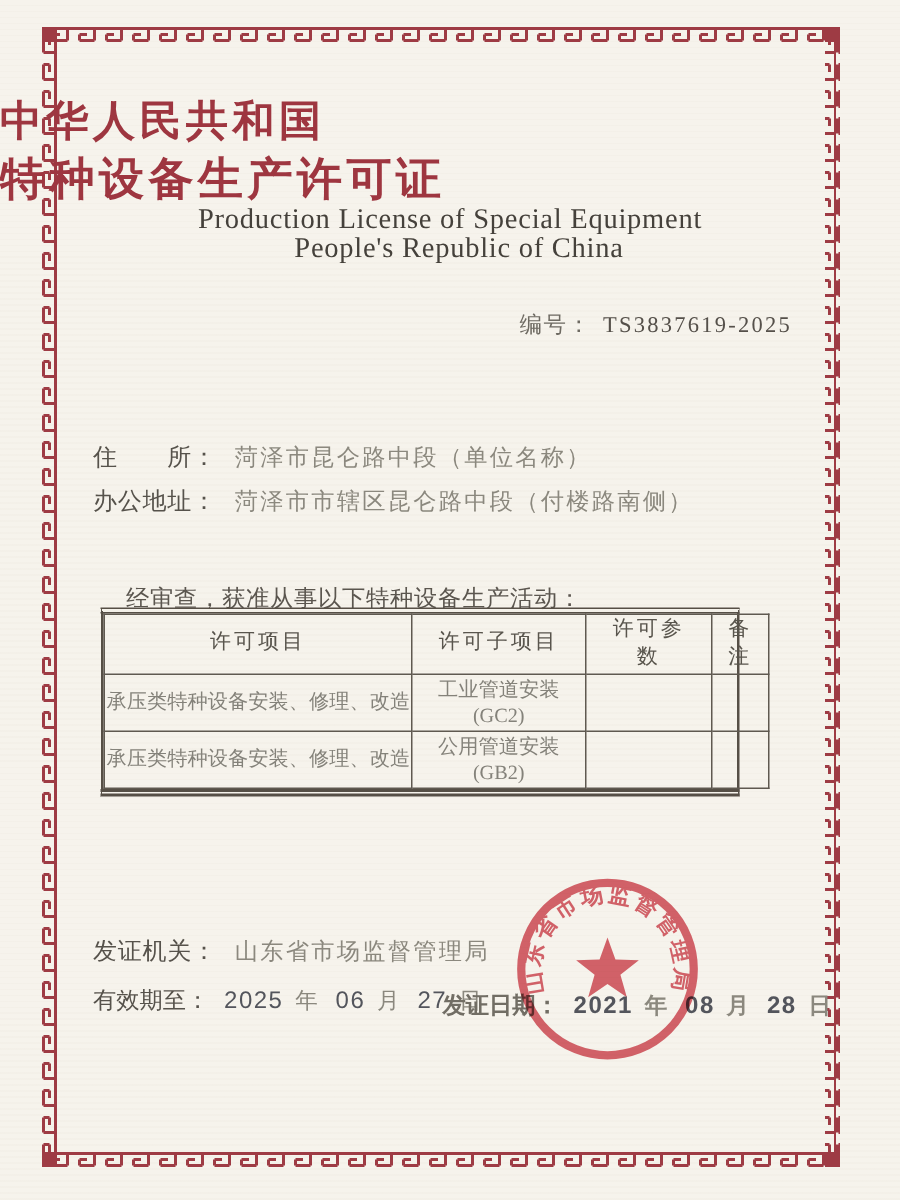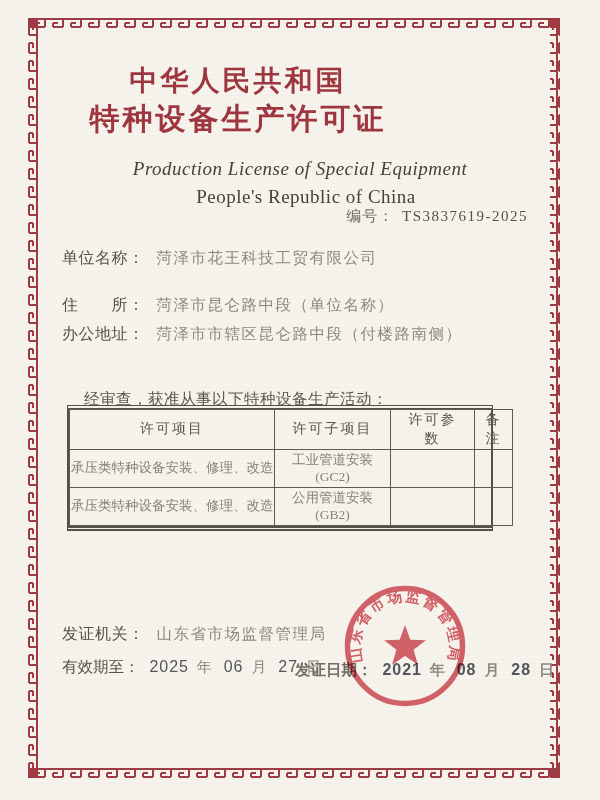--- a/index.html
+++ b/index.html
@@ -9,31 +9,31 @@
     background:#e9e6df;
   }
   .page{
     position:relative; width:600px; height:800px; overflow:hidden;
     background:#f6f3ec;
     background-image:repeating-linear-gradient(0deg, rgba(210,200,185,.07) 0 1px, rgba(255,255,255,0) 1px 4px);
   }
   .frame{ position:absolute; left:28px; top:18px; }
 
   .title-cn{
-    position:absolute; left:0; width:476px; text-align:center;
+    position:absolute; left:0; width:476px; 
     color:#9e3640; font-weight:bold; font-family:"Liberation Serif", serif;
   }
   .t1{ top:62px;  font-size:28px; letter-spacing:3px; }
   .t2{ top:99px;  font-size:30px; letter-spacing:3px; }
   .title-en{
     position:absolute; left:0; width:600px; text-align:center;
     color:#45413b; font-size:19px; letter-spacing:.5px;
   }
-  .e1{ top:158px;font-style:italic; }
-  .e2{ top:186px;padding-left:12px; }
+  .e1{ top:136px; }
+  .e2{ top:155px;padding-left:12px; }
 
   .serial{ position:absolute; top:207px; right:72px; font-size:15px; }
   .serial .lab{ color:#6e6a62; letter-spacing:1px; }
   .serial .val{ color:#55504a; letter-spacing:1.5px; margin-left:4px; }
 
   .field{ position:absolute; left:62px; font-size:16px; white-space:nowrap; }
   .field .lab{ color:#56524b; letter-spacing:.5px; }
   .field .val{ color:#8b887e; letter-spacing:1.5px; margin-left:8px; font-size:15.5px; }
   .f1{ top:248px; }
   .f2{ top:295px; }
@@ -93,24 +93,20 @@
   <div class="title-cn t1">中华人民共和国</div>
   <div class="title-cn t2">特种设备生产许可证</div>
   <div class="title-en e1">Production License of Special Equipment</div>
   <div class="title-en e2">People's Republic of China</div>
 
   <div class="serial">
     <span class="lab">编号：</span>
     <span class="val">TS3837619-2025</span>
   </div>
 
-  <div class="field f1">
-    <span class="lab">单位名称：</span>
-    <span class="val">菏泽市花王科技工贸有限公司</span>
-  </div>
   <div class="field f2">
     <span class="lab">住　　所：</span>
     <span class="val">菏泽市昆仑路中段（单位名称）</span>
   </div>
   <div class="field f3">
     <span class="lab">办公地址：</span>
     <span class="val">菏泽市市辖区昆仑路中段（付楼路南侧）</span>
   </div>
 
   <div class="intro">经审查，获准从事以下特种设备生产活动：</div>

